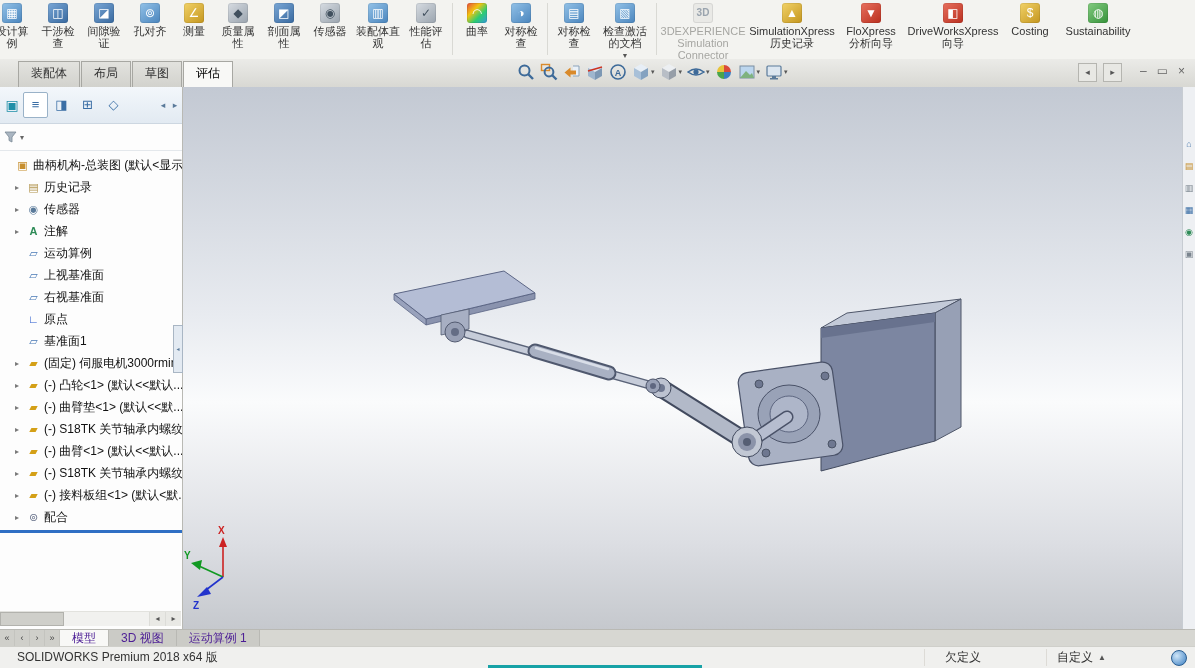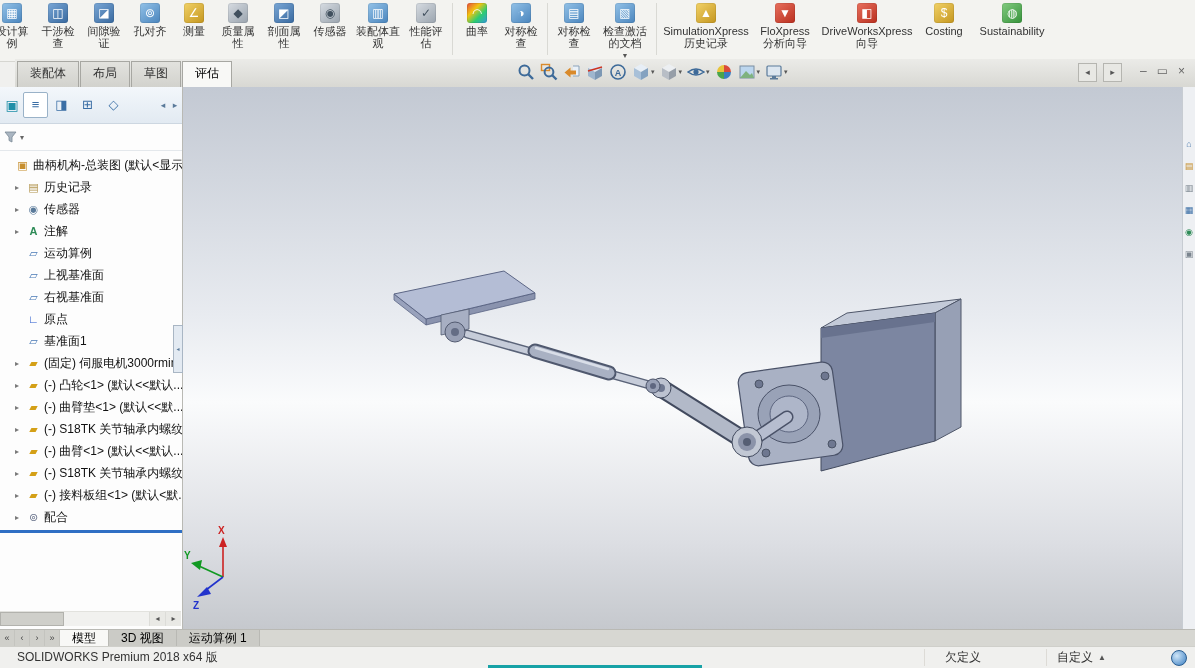--- a/index.html
+++ b/index.html
@@ -19,21 +19,21 @@
   .icA{background:linear-gradient(140deg,#7aa7d6,#38699f)}
   .icB{background:linear-gradient(140deg,#93c2e8,#4a85bd)}
   .icC{background:linear-gradient(140deg,#f2d267,#c4961f)}
   .icD{background:linear-gradient(140deg,#e8705e,#b92f1f)}
   .icE{background:linear-gradient(140deg,#83cb80,#35923a)}
   .icF{background:linear-gradient(135deg,#e74c3c 0%,#f1c40f 35%,#2ecc71 65%,#3498db 100%)}
   .icG{background:linear-gradient(140deg,#d7dce2,#9aa4ae);color:#41505e}
   .icX{background:#e9e9e6;color:#9aa4ae;font-size:10px;font-weight:bold}
 
   
-  .tabbar{position:absolute;top:59px;left:15px;right:0;height:28px;background:linear-gradient(#ebebe8,#d8d8d3);border-bottom:1px solid #b9b9b4;display:flex;align-items:flex-end;padding-left:2px}
+  .tabbar{position:absolute;top:59px;left:0;right:0;height:28px;background:linear-gradient(#ebebe8,#d8d8d3);border-bottom:1px solid #b9b9b4;display:flex;align-items:flex-end;padding-left:18px}
   .ctab{height:22px;padding:3px 12px 0;border:1px solid #a7a7a2;border-bottom:none;background:linear-gradient(#e2e2de,#d2d2cd);margin-right:1px;font-size:12px;color:#333;white-space:nowrap}
   .ctab.active{background:#f8f8f6;color:#000}
 
   
   .viewbar{position:absolute;top:62px;left:516px;display:flex;align-items:center;gap:3px}
   .vbtn{display:flex;align-items:center;padding:1px;border-radius:2px}
   .vbtn svg{width:18px;height:18px;display:block}
   .vcaret{font-size:7px;color:#555;margin-left:1px}
 
   .docnav{position:absolute;top:63px;left:1078px;display:flex;gap:6px}
@@ -74,21 +74,21 @@
 
   
   .taskpane{position:absolute;top:87px;right:0;width:12px;bottom:38px;background:#eef0f3;border-left:1px solid #c7ccd2;display:flex;flex-direction:column;align-items:center;padding-top:52px;gap:12px}
   .tpicon{font-size:9px;line-height:10px}
   .tp-blue{color:#3a6ea5}.tp-gray{color:#7a848e}.tp-green{color:#2e8b57}.tp-gold{color:#c78f2f}
 
   
   .bottombar{position:absolute;left:0;right:0;bottom:21px;height:17px;background:#d7d7d2;border-top:1px solid #b9b9b4;display:flex;align-items:stretch;font-size:12px}
   .bnav{display:flex}
   .bnav span{width:14px;text-align:center;line-height:16px;font-size:9px;color:#444;border-right:1px solid #c4c4bf;background:#cfcfca}
-  .btab{padding:0 12px;line-height:16px;border-right:1px solid #b9b9b4;background:#cbcbc6;color:#000000;white-space:nowrap}
+  .btab{padding:0 12px;line-height:16px;border-right:1px solid #b9b9b4;background:#cbcbc6;color:#4c1d95;white-space:nowrap}
   .btab.active{background:#f8f8f6}
 
   
   .statusbar{position:absolute;left:0;right:0;bottom:0;height:21px;background:#f0f0ee;border-top:1px solid #cfcfca;display:flex;align-items:center;font-size:12px;color:#333}
   .st-app{margin-left:17px}
   .st-state{margin-left:auto;padding:0 20px;border-left:1px solid #dddbd6}
   .st-custom{margin-left:45px;display:flex;align-items:center;gap:5px;padding:0 10px;border-left:1px solid #dddbd6}
   .st-custom .up{font-size:8px;color:#555}
   .globe{width:14px;height:14px;border-radius:50%;margin:0 8px 0 55px;background:radial-gradient(circle at 35% 35%,#cfe6f8,#3a7ec2);border:1px solid #2a5e92}
   .artifact{position:absolute;bottom:0;left:488px;width:214px;height:3px;background:#17a2a6}
@@ -152,20 +152,24 @@
     <div class="ritem w42">
         <span class="ricon icB">▤</span>
         <span class="rlabel">对称检查</span>
       </div>
     <div class="ritem w52">
         <span class="ricon icB">▧</span>
         <span class="rlabel">检查激活的文档</span>
         <span class="rcaret">▼</span>
       </div>
     <div class="rsep"></div>
+    <div class="ritem w82 disabled">
+        <span class="ricon icX">3D</span>
+        <span class="rlabel">3DEXPERIENCE Simulation Connector</span>
+      </div>
     <div class="ritem w88">
         <span class="ricon icC">▲</span>
         <span class="rlabel">SimulationXpress 历史记录</span>
       </div>
     <div class="ritem w62">
         <span class="ricon icD">▼</span>
         <span class="rlabel">FloXpress 分析向导</span>
       </div>
     <div class="ritem w94">
         <span class="ricon icD">◧</span>

